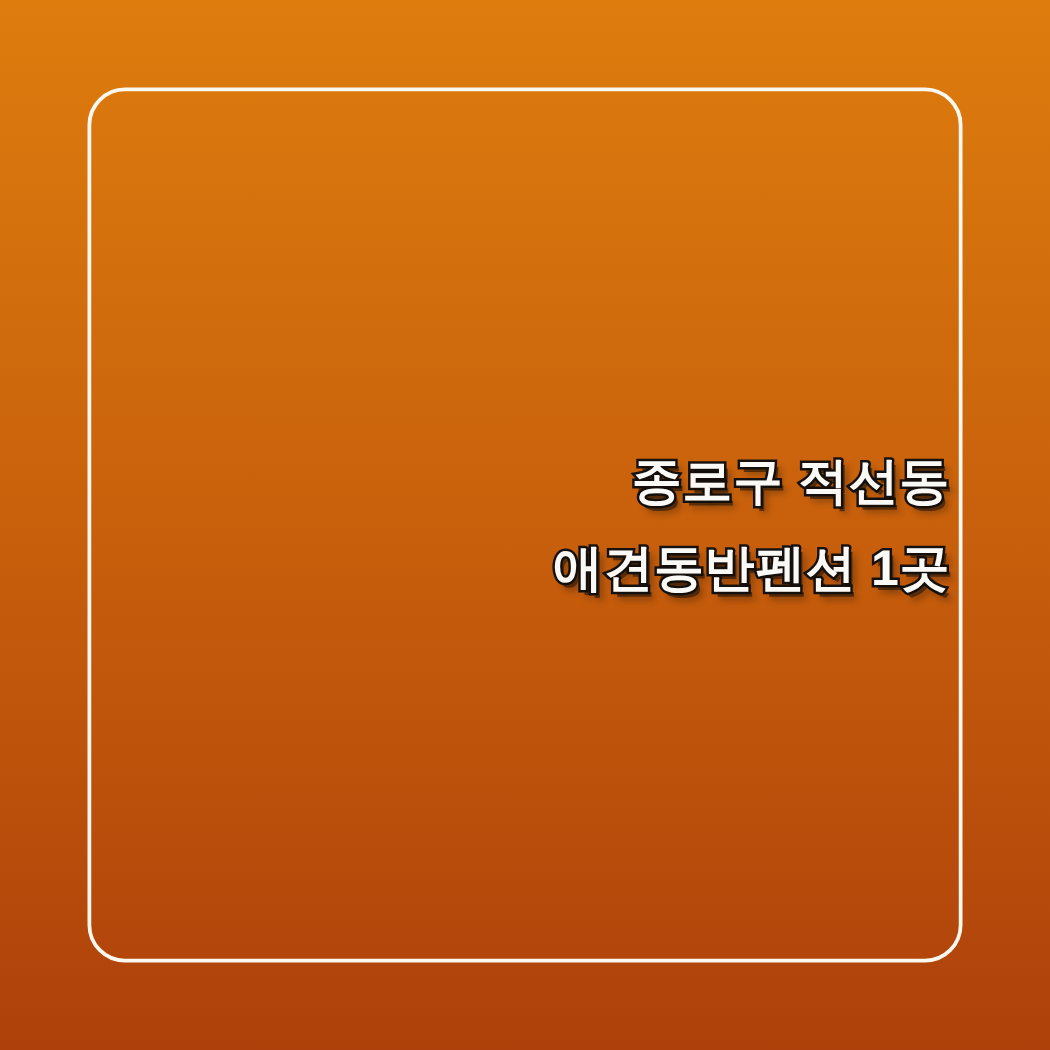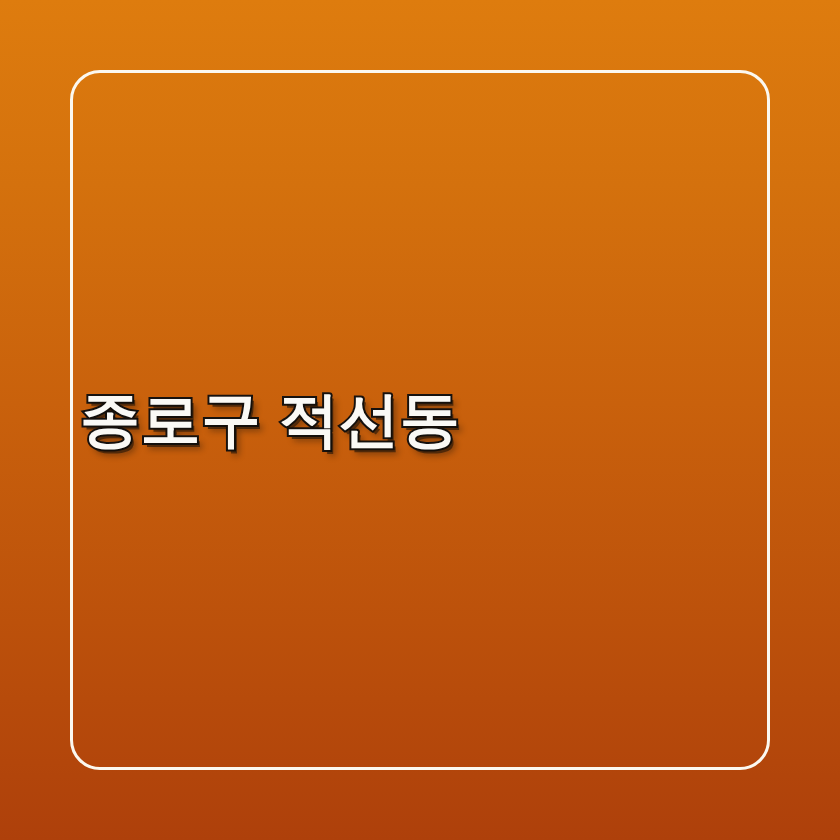--- a/index.html
+++ b/index.html
@@ -53,24 +53,24 @@
     flex-direction: column;
     align-items: center;
     justify-content: center;
     padding: 0 80px;
     box-sizing: border-box;
   }
 
   .title-line {
     display: block;
     width: 100%;
-    text-align: left;
+    text-align: right;
     font-family: "Liberation Sans", "DejaVu Sans", sans-serif;
     font-weight: 700;
-    font-size: 60px;
+    font-size: 40px;
     line-height: 70px;
     letter-spacing: 0.5px;
     color: #FAF9F5;
     white-space: nowrap;
     
     -webkit-text-stroke: 4px #17120F;
     paint-order: stroke fill;
     text-shadow:
        3px 4px 0   rgba(20,14,10,0.55),
        5px 6px 6px rgba(20,14,10,0.40);
@@ -78,15 +78,16 @@
 </style>
 </head>
 <body>
 
 <div id="poster">
 
   <div id="frame"></div>
 
   <div id="title-block">
     <span class="title-line">종로구 적선동</span>
+    <span class="title-line">애견동반펜션 1곳</span>
   </div>
 
 </div>
 
 </body></html>

